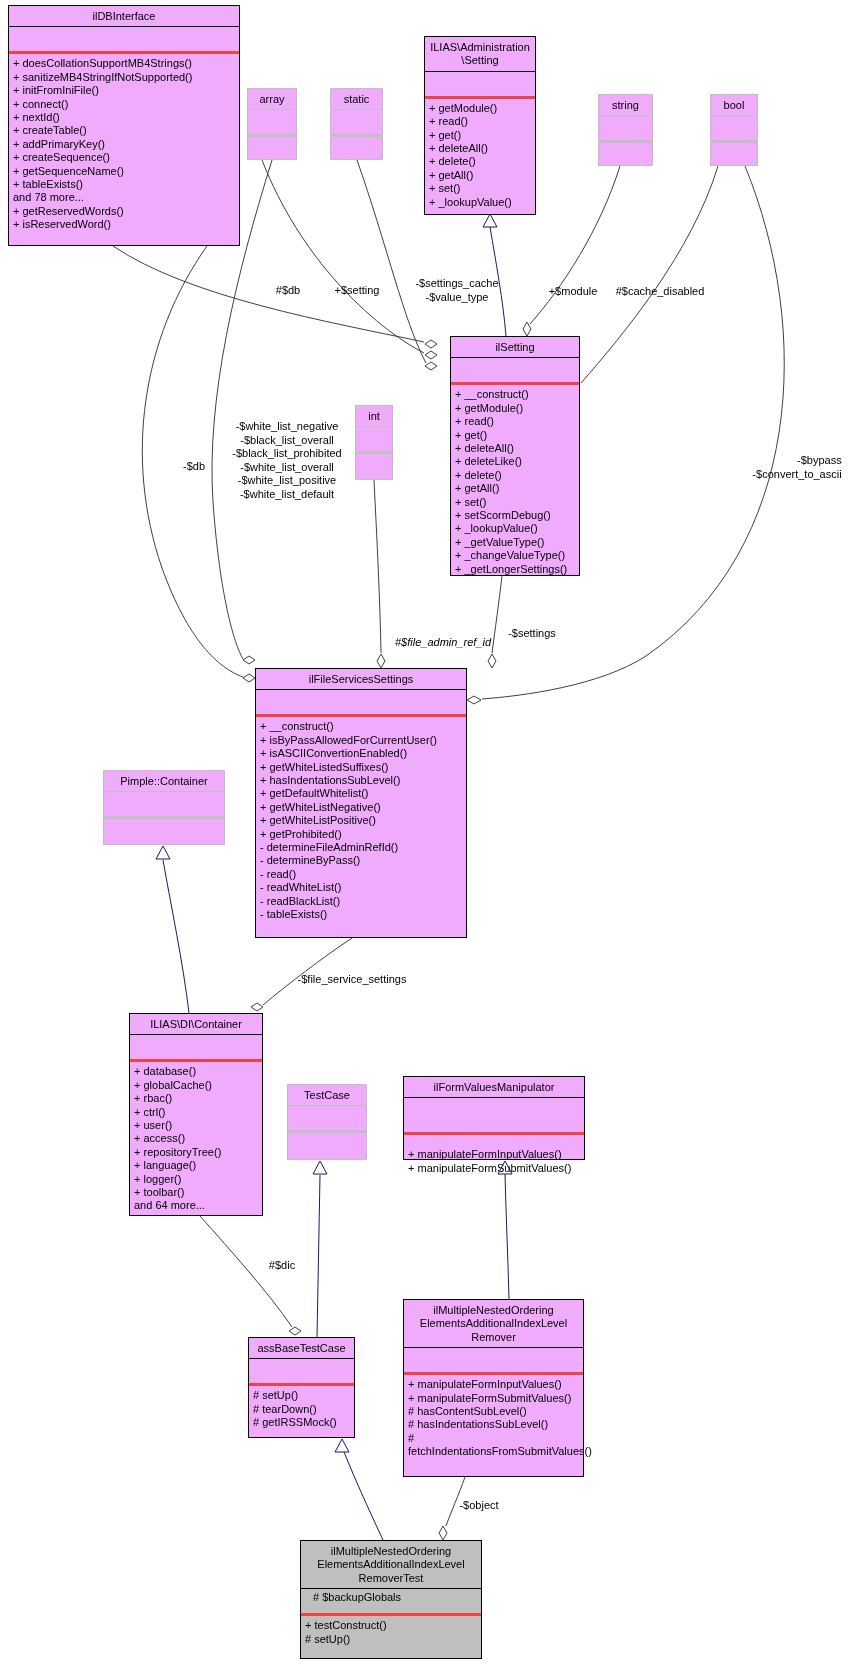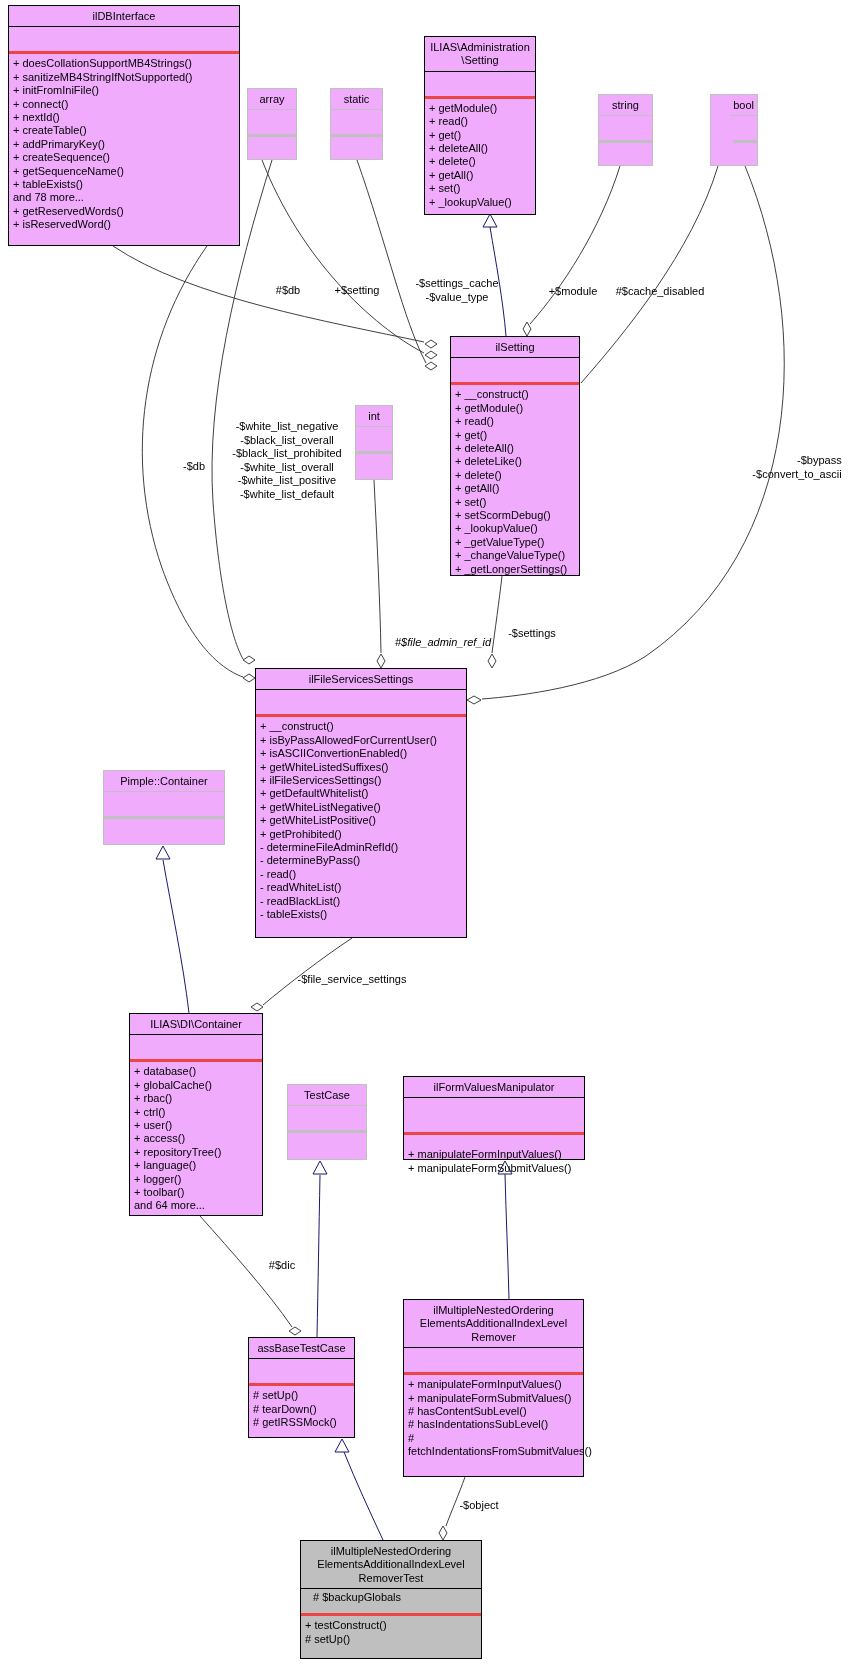--- a/index.html
+++ b/index.html
@@ -118,21 +118,21 @@
           <div class="m-line">+ _lookupValue()</div>
         </div>
       </div>
       <div class="uml-class stub" style="left: 598px; top: 94px; width: 55px; height: 72px;">
         <div class="c-title">
           <div>string</div>
         </div>
         <div class="c-attrs"></div>
         <div class="c-methods"></div>
       </div>
-      <div class="uml-class stub" style="left: 710px; top: 94px; width: 48px; height: 72px; align-items: flex-end;">
+      <div class="uml-class stub" style="left: 710px; top: 94px; width: 48px; height: 72px;">
         <div class="c-title">
           <div>bool</div>
         </div>
         <div class="c-attrs"></div>
         <div class="c-methods"></div>
       </div>
       <div class="uml-class" style="left: 438px; top: 336px; width: 130px; height: 240px; margin-left: 12px;">
         <div class="c-title">
           <div>ilSetting</div>
         </div>
@@ -164,21 +164,21 @@
       <div class="uml-class" style="left: 255px; top: 668px; width: 212px; height: 270px;">
         <div class="c-title">
           <div>ilFileServicesSettings</div>
         </div>
         <div class="c-attrs"></div>
         <div class="c-methods">
           <div class="m-line">+ __construct()</div>
           <div class="m-line">+ isByPassAllowedForCurrentUser()</div>
           <div class="m-line">+ isASCIIConvertionEnabled()</div>
           <div class="m-line">+ getWhiteListedSuffixes()</div>
-          <div class="m-line">+ ilFileServicesSettings()</div>
+          <div class="m-line">+ hasIndentationsSubLevel()</div>
           <div class="m-line">+ getDefaultWhitelist()</div>
           <div class="m-line">+ getWhiteListNegative()</div>
           <div class="m-line">+ getWhiteListPositive()</div>
           <div class="m-line">+ getProhibited()</div>
           <div class="m-line">- determineFileAdminRefId()</div>
           <div class="m-line">- determineByPass()</div>
           <div class="m-line">- read()</div>
           <div class="m-line">- readWhiteList()</div>
           <div class="m-line">- readBlackList()</div>
           <div class="m-line">- tableExists()</div>

